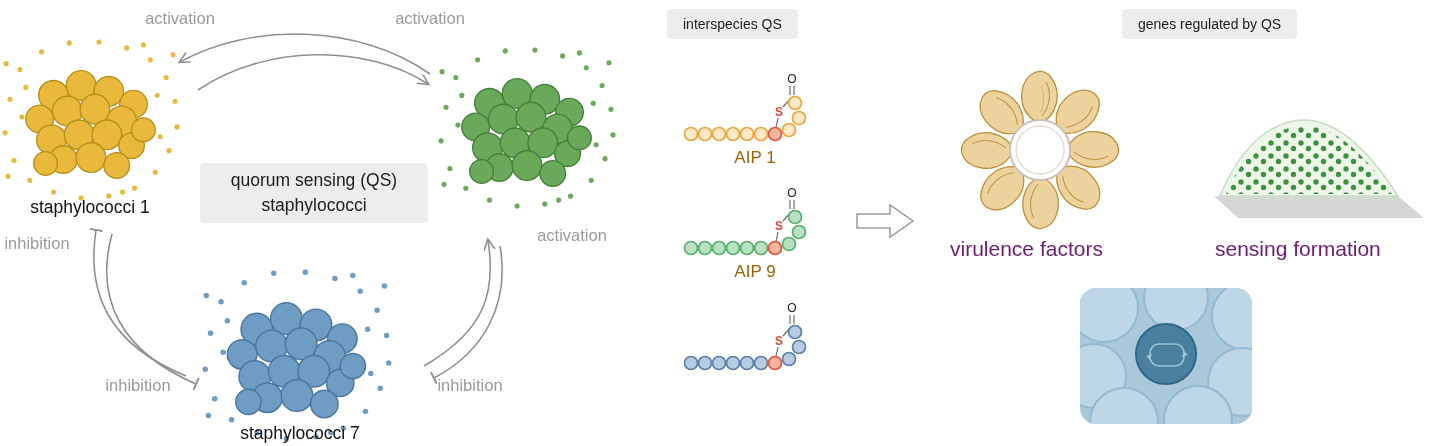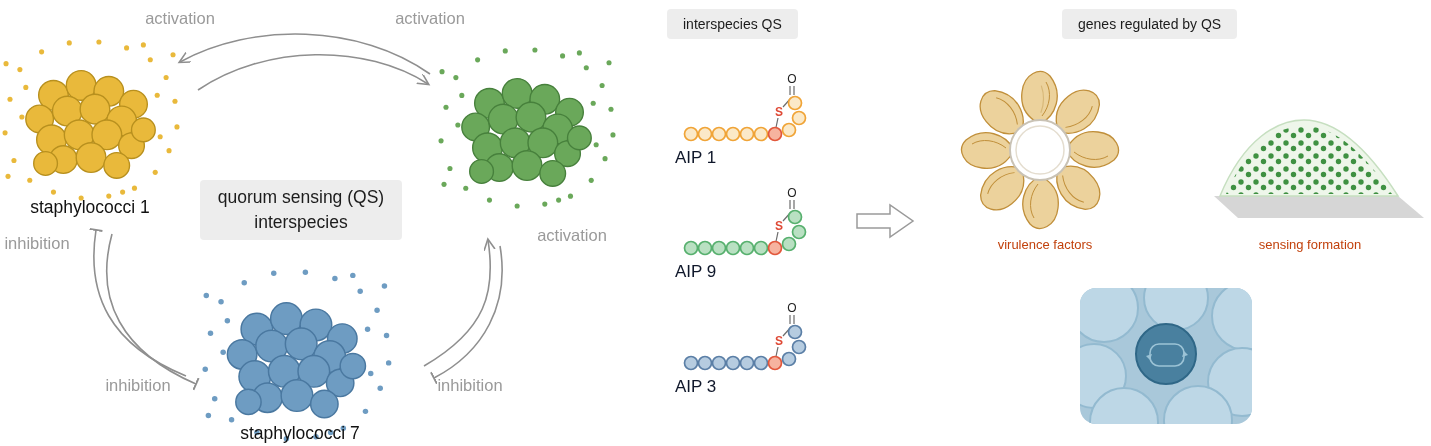--- a/index.html
+++ b/index.html
@@ -6,27 +6,27 @@
   .canvas {
     position:relative; width:1431px; height:446px; background:#ffffff;
     font-family:Liberation Sans, sans-serif; overflow:hidden;border-radius:8px;
   }
   .abs { position:absolute; }
   .gray-box {
     background:#ededed; border-radius:4px; padding:7px 16px;
     font-size:14px; color:#1c1c1c; text-align:center; white-space:nowrap;
   }
   .center-box {
-    background:#ededed; border-radius:4px; width:194px; padding:5px 4px;
-    font-size:17.5px; line-height:25px; color:#1c1c1c; text-align:center;margin-top:17px;
+    background:#ededed; border-radius:4px; width:194px; padding:5px 17px;
+    font-size:17.5px; line-height:25px; color:#1c1c1c; text-align:center;
   }
   .cluster-label { font-size:17.5px; color:#111111; text-align:center; width:190px; }
   .arrow-label { font-size:16.5px; color:#9a9a9a; text-align:center; width:110px; }
-  .aip-label { font-size:17px; color:#0f172a; text-align:left; width:160px; }
-  .item-label { font-size:13px; color:#c2410c; text-align:center; width:190px; }
+  .aip-label { font-size:17px; color:#a16207; text-align:center; width:160px; }
+  .item-label { font-size:21px; color:#701a75; text-align:left; width:190px; }
   svg { display:block; }
 </style>
 </head>
 <body>
 
 <div class="canvas">
 
   <svg width="0" height="0" style="position:absolute" aria-hidden="true">
     <defs>
 
@@ -139,48 +139,47 @@
 
   <div class="abs arrow-label" style="left:125px;top:9px">activation</div>
   <div class="abs arrow-label" style="left:375px;top:9px">activation</div>
   <div class="abs arrow-label" style="left:517px;top:226px">activation</div>
   <div class="abs arrow-label" style="left:-18px;top:234px">inhibition</div>
   <div class="abs arrow-label" style="left:83px;top:376px">inhibition</div>
   <div class="abs arrow-label" style="left:415px;top:376px">inhibition</div>
 
   <div class="abs center-box" style="left:200px;top:163px">
     <div>quorum sensing (QS)</div>
-    <div>interspecies</div>
+    <div>staphylococci</div>
   </div>
 
   <div class="abs cluster-label" style="left:-5px;top:197px">staphylococci 1</div>
   <div class="abs cluster-label" style="left:205px;top:423px">staphylococci 7</div>
 
   <div class="abs gray-box" style="left:667px;top:9px">interspecies QS</div>
 
   <svg class="abs" style="left:680px;top:72px;--fill:#fbe9c8;--stroke:#f0a437" width="160" height="72" viewBox="0 0 160 72">
       <use href="#aip-shape"></use>
     </svg>
   <div class="abs aip-label" style="left:675px;top:148px">AIP 1</div>
 
   <svg class="abs" style="left:680px;top:186px;--fill:#b9e0c2;--stroke:#57b06e" width="160" height="72" viewBox="0 0 160 72">
       <use href="#aip-shape"></use>
     </svg>
   <div class="abs aip-label" style="left:675px;top:262px">AIP 9</div>
 
   <svg class="abs" style="left:680px;top:301px;--fill:#b6cce0;--stroke:#5b7fa6" width="160" height="72" viewBox="0 0 160 72">
       <use href="#aip-shape"></use>
     </svg>
-  <div class="abs aip-label" style="left:675px;top:377px">AIP 3</div>
 
   <svg class="abs" style="left:856px;top:202px" width="60" height="38" viewBox="0 0 60 38">
     <polygon points="1,12 34,12 34,3 57,19 34,35 34,26 1,26" fill="#ffffff" stroke="#9a9a9a" stroke-width="1.5"></polygon>
   </svg>
 
-  <div class="abs gray-box" style="left:1062px;top:9px">genes regulated by QS</div>
+  <div class="abs gray-box" style="left:1122px;top:9px">genes regulated by QS</div>
 
   <svg class="abs" style="left:958px;top:68px" width="164" height="164" viewBox="0 0 164 164">
     <defs>
       <g id="petal">
         <path d="M0,-26 C16,-34 24,-56 10,-74 C0,-84 -16,-76 -18,-58 C-20,-42 -12,-32 0,-26 Z" fill="#ecd29c" stroke="#c08f3a" stroke-width="1.3"></path>
         <path d="M2,-34 C10,-44 12,-58 6,-68" fill="none" stroke="#c08f3a" stroke-width="1"></path>
         <path d="M22,-30 q12,-8 16,-22" fill="none" stroke="#d8b878" stroke-width="1.2" transform="rotate(10)"></path>
       </g>
     </defs>
     <g transform="translate(82,82)">

